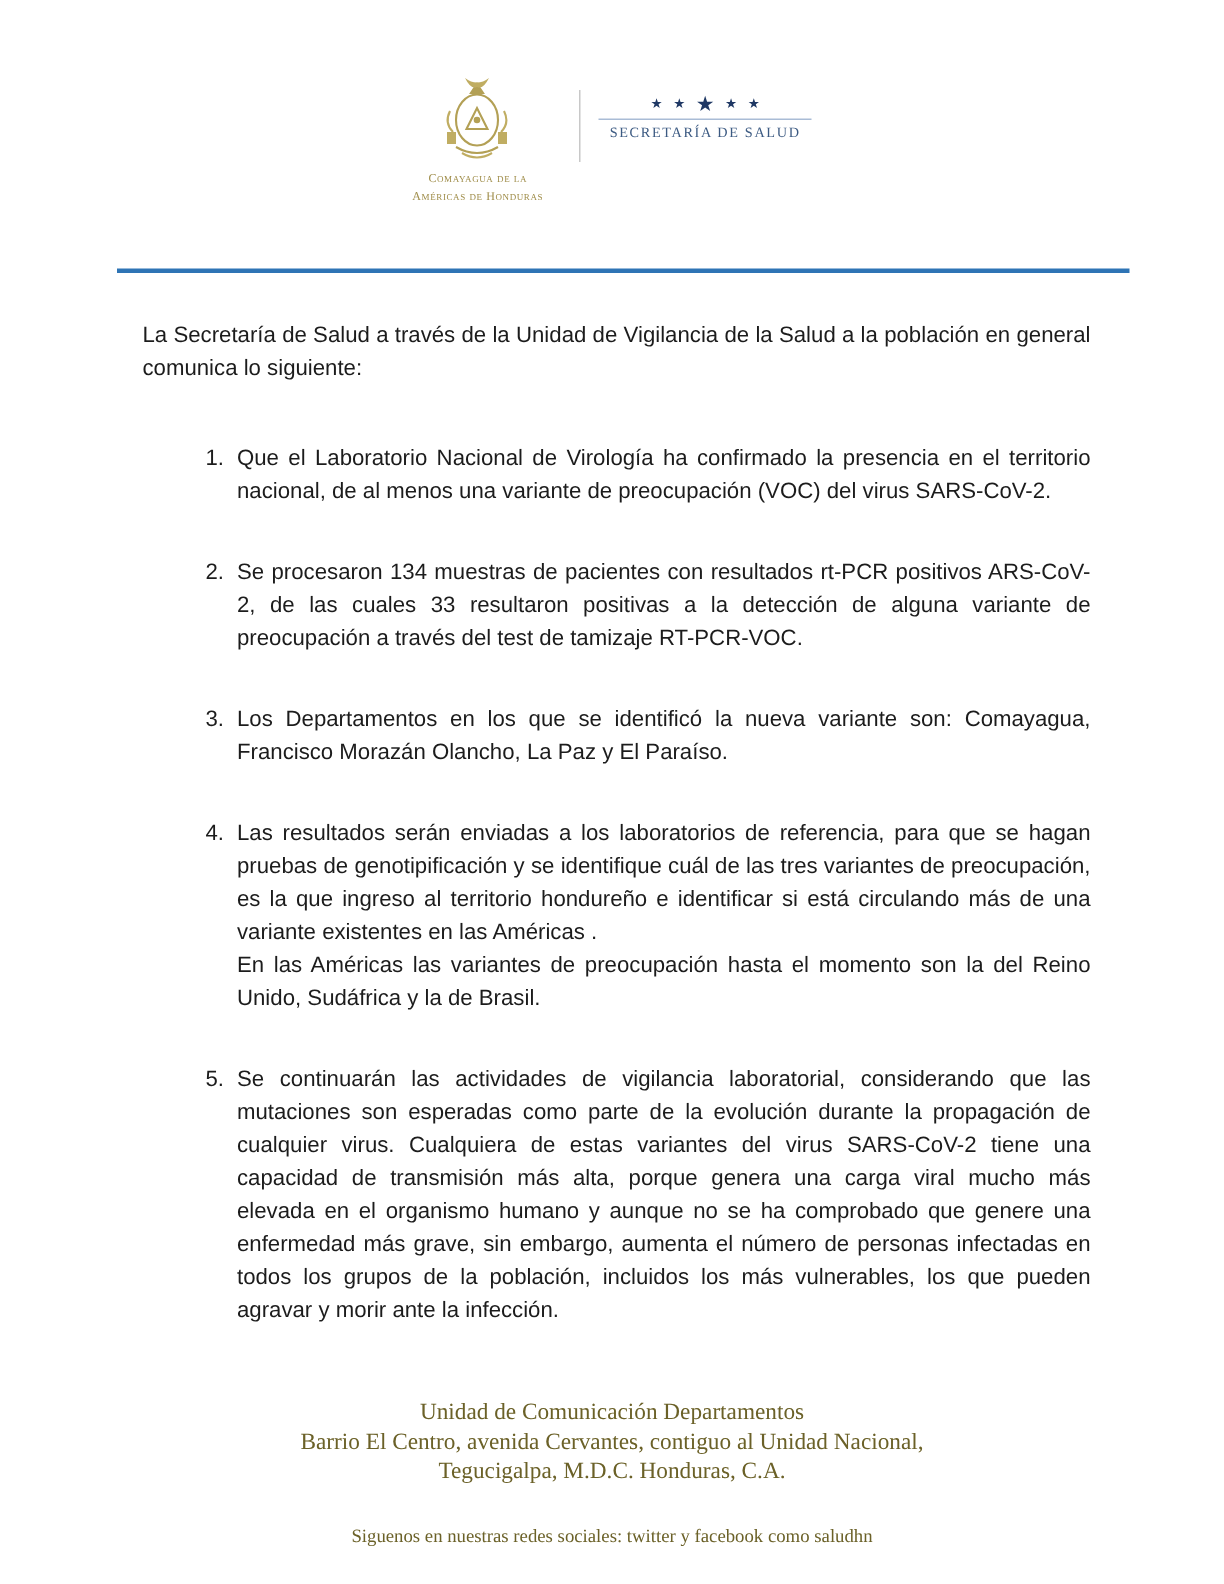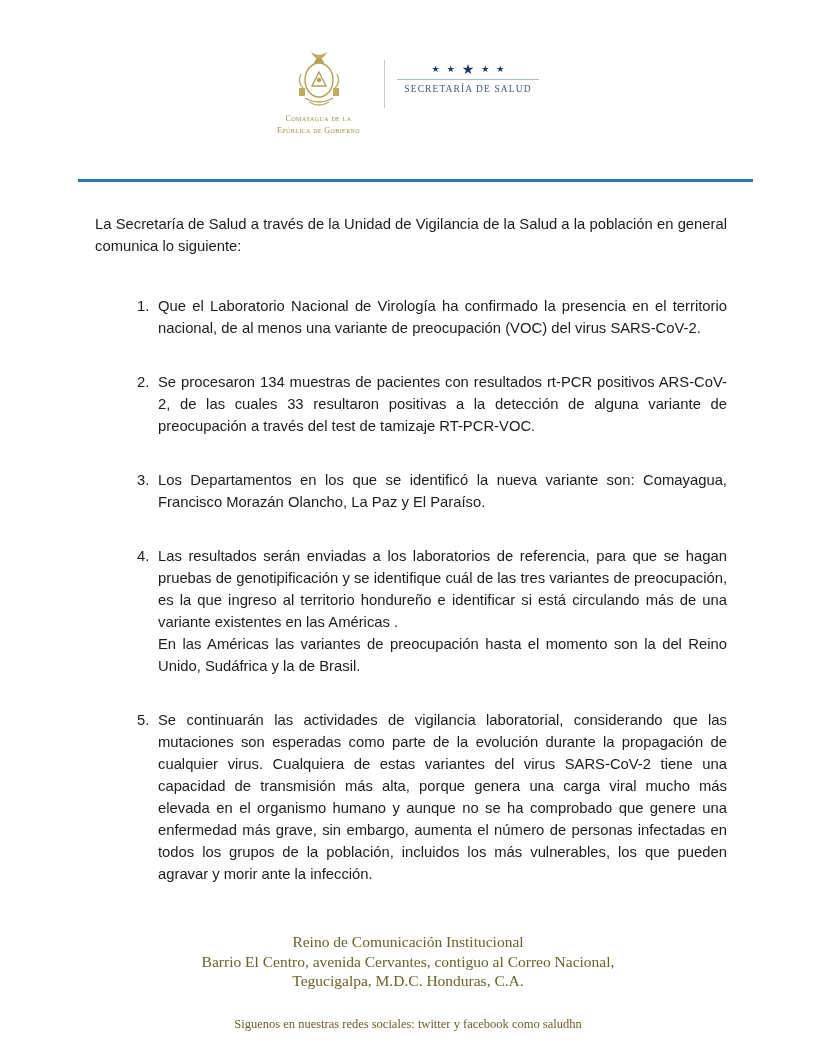--- a/index.html
+++ b/index.html
@@ -77,21 +77,21 @@
           <circle cx="26" cy="30" r="2.2" fill="#b3a055" stroke="none"></circle>
           <path d="M8 24 q-4 8 2 14" stroke="#c0ad62"></path>
           <path d="M44 24 q4 8 -2 14" stroke="#c0ad62"></path>
           <rect x="6" y="38" width="6" height="8" fill="#c0ad62" stroke="none"></rect>
           <rect x="40" y="38" width="6" height="8" fill="#c0ad62" stroke="none"></rect>
           <path d="M12 48 Q26 56 40 48" stroke="#b3a055"></path>
           <path d="M16 52 Q26 58 36 52" stroke="#c0ad62"></path>
         </g>
       </svg>
       <div class="seal-text">Comayagua de la</div>
-      <div class="seal-text">Epública de Gobierno</div>
+      <div class="seal-text">Américas de Honduras</div>
     </div>
 
     <div class="header-divider"></div>
 
     <div class="ministry-block">
       <div class="stars">
         <span class="star-sm">★</span>
         <span class="star-sm">★</span>
         <span class="star-lg">★</span>
         <span class="star-sm">★</span>
@@ -128,20 +128,20 @@
       <div class="subtext">En las Américas las variantes de preocupación hasta el momento son la del Reino Unido, Sudáfrica y la de Brasil.</div>
     </div>
 
     <div class="item item-5">
       <span class="num">5.</span>
       <div class="text">Se continuarán las actividades de vigilancia laboratorial, considerando que las mutaciones son esperadas como parte de la evolución durante la propagación de cualquier virus. Cualquiera de estas variantes del virus SARS-CoV-2 tiene una capacidad de transmisión más alta, porque genera una carga viral mucho más elevada en el organismo humano y aunque no se ha comprobado que genere una enfermedad más grave, sin embargo, aumenta el número de personas infectadas en todos los grupos de la población, incluidos los más vulnerables, los que pueden agravar y morir ante la infección.</div>
     </div>
   </div>
 
   <div class="footer">
-    <div class="big">Reino de Comunicación Institucional</div>
-    <div class="big">Barrio El Centro, avenida Cervantes, contiguo al Correo Nacional,</div>
+    <div class="big">Unidad de Comunicación Departamentos</div>
+    <div class="big">Barrio El Centro, avenida Cervantes, contiguo al Unidad Nacional,</div>
     <div class="big">Tegucigalpa, M.D.C. Honduras, C.A.</div>
     <div class="small">Siguenos en nuestras redes sociales: twitter y facebook como saludhn</div>
     <div class="small">www.salud.gob.hn</div>
   </div>
 
 </div>
 
 </body></html>

